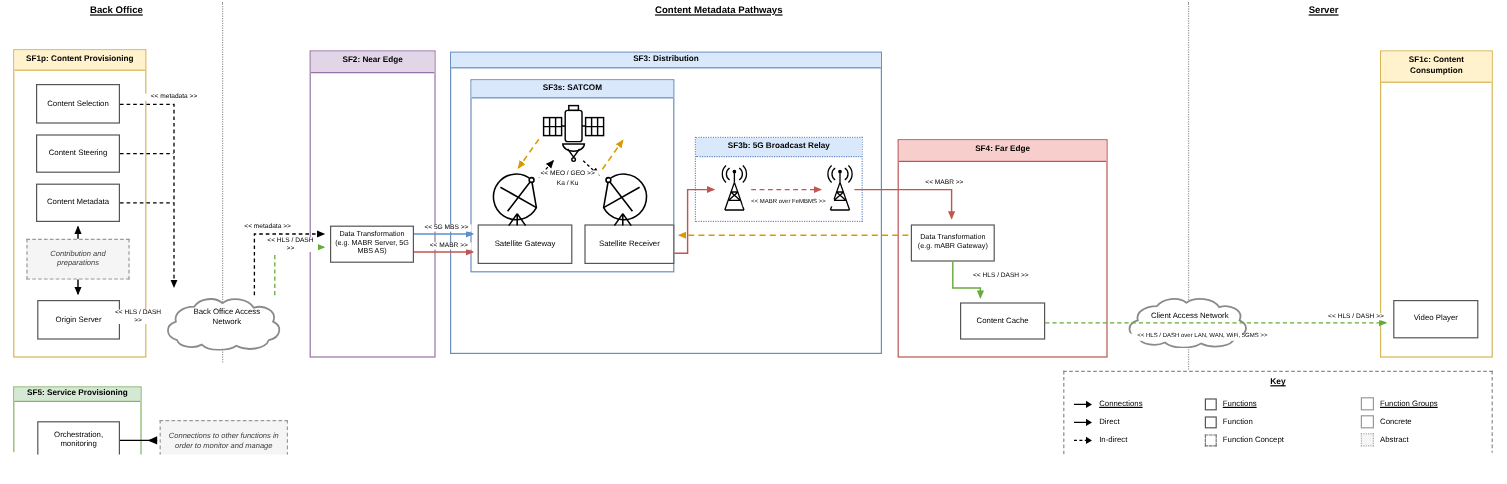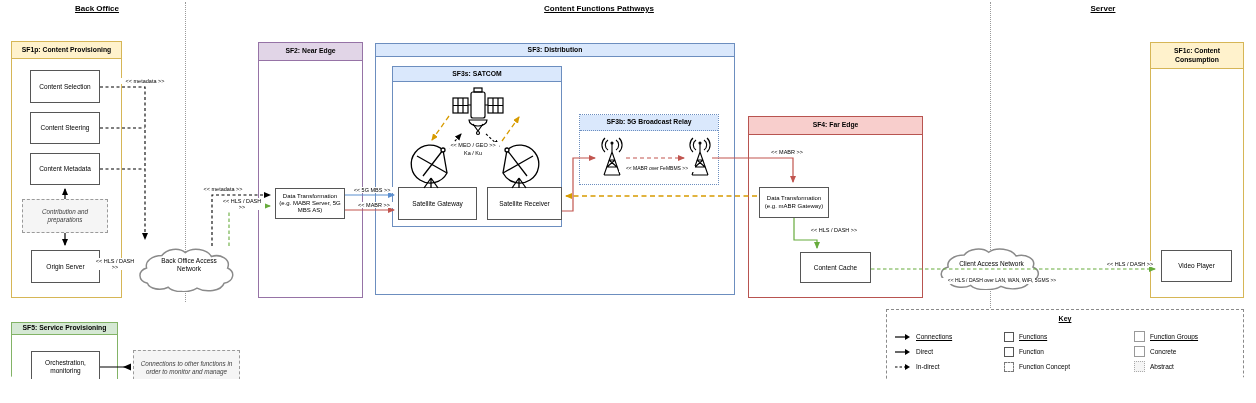--- a/index.html
+++ b/index.html
@@ -38,21 +38,21 @@
   .kgrp{width:11px;height:11px;border:1px solid #999;background:#fff;box-sizing:border-box;}
   .kgrp .band{height:3px;border-bottom:1px solid #999;}
   .kgrp.abstract{border-style:dotted;border-color:#aaa;background:#F5F5F5;}
 </style>
 </head>
 <body>
 
 <div class="canvas">
 
   <div class="sec-title" style="left:57px;top:4px;width:80px">Back Office</div>
-  <div class="sec-title" style="left:519px;top:4px;width:160px">Content Functions Pathways</div>
+  <div class="sec-title" style="left:519px;top:4px;width:160px">Content Metadata Pathways</div>
   <div class="sec-title" style="left:1063px;top:4px;width:80px">Server</div>
 
   <div class="vsep" style="left:185px;top:2px;height:300px"></div>
   <div class="vsep" style="left:990px;top:2px;height:306px"></div>
 
   <div class="group g-yellow" style="left:11px;top:41px;width:111px;height:257px">
     <div class="ghead" style="height:17px">SF1p: Content Provisioning</div>
   </div>
   <div class="group g-purple" style="left:258px;top:42px;width:105px;height:256px">
     <div class="ghead" style="height:18px">SF2: Near Edge</div>

